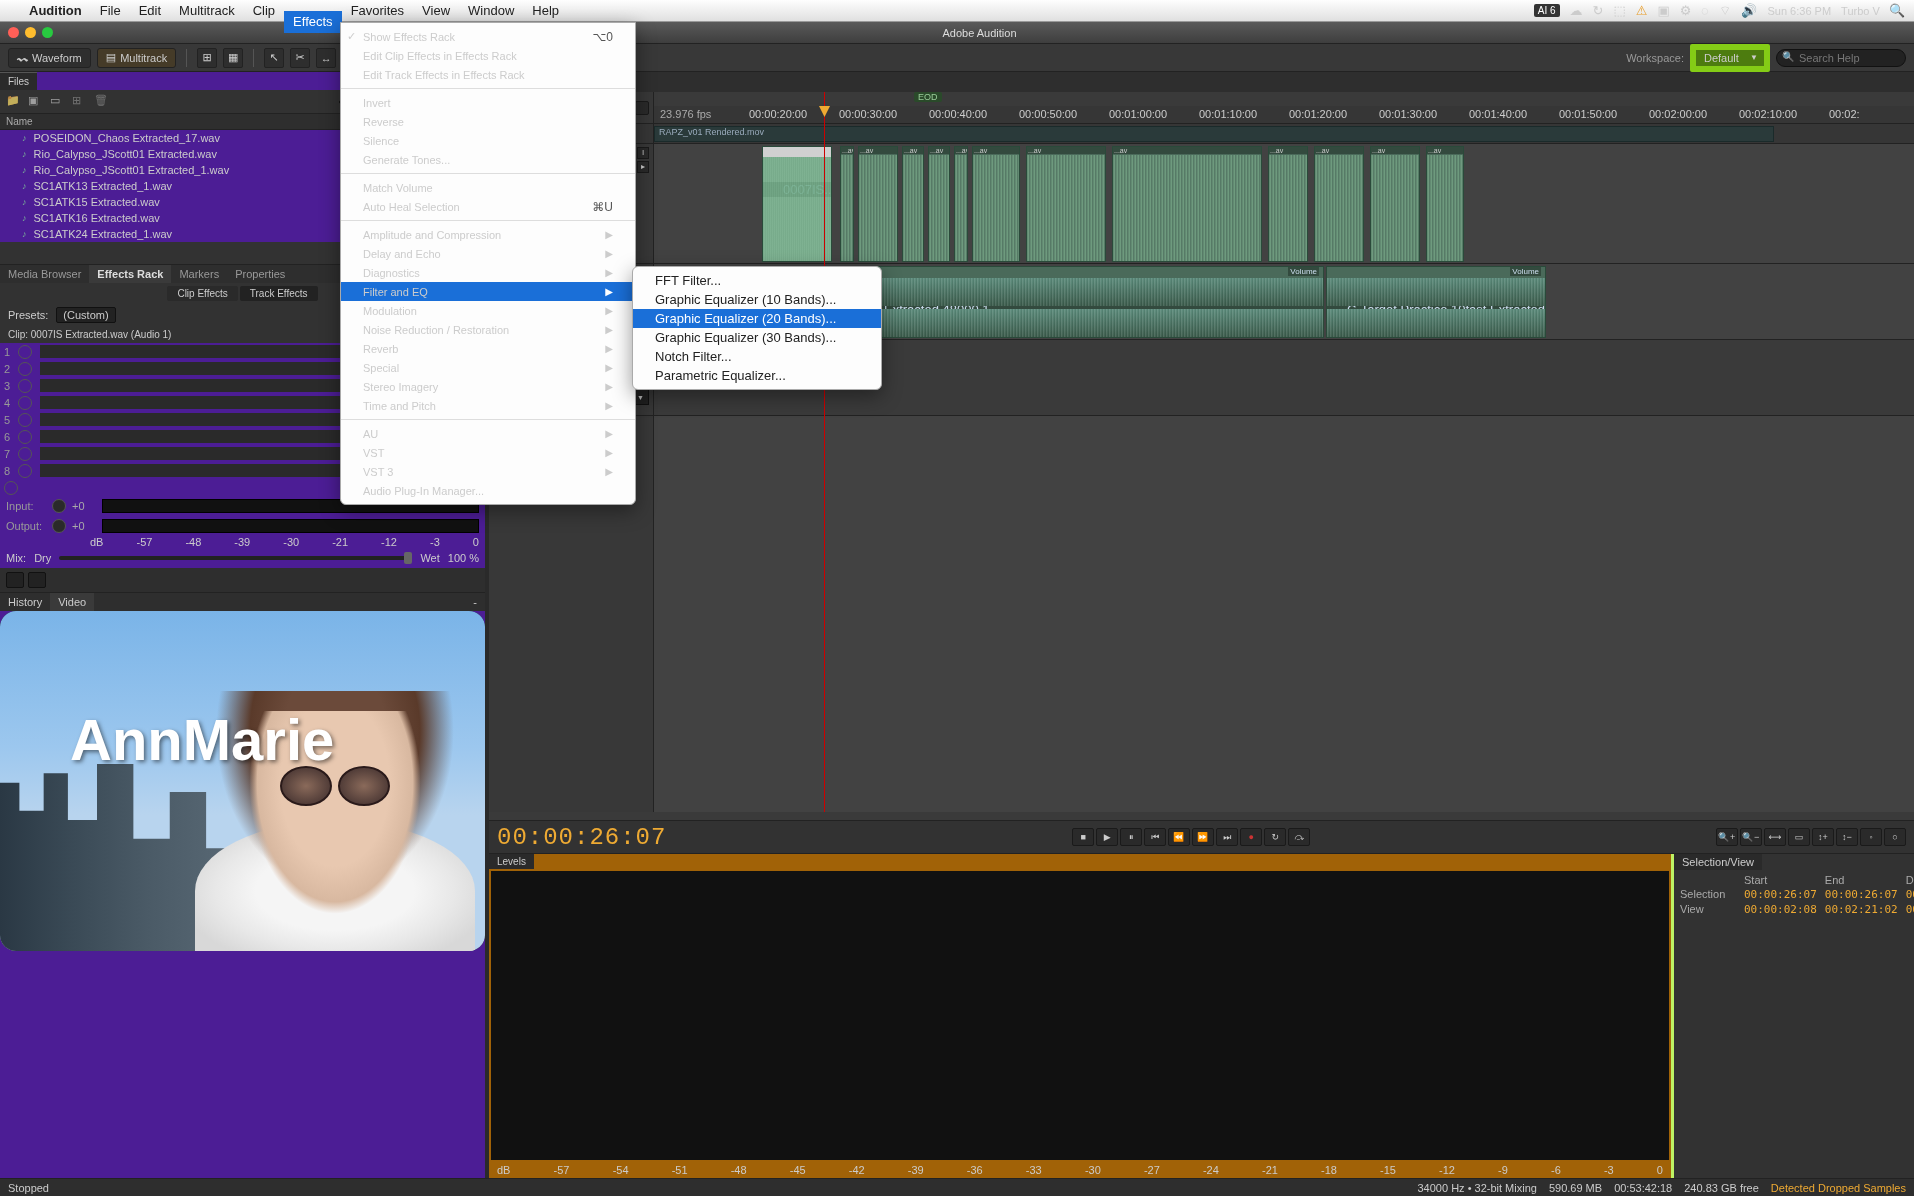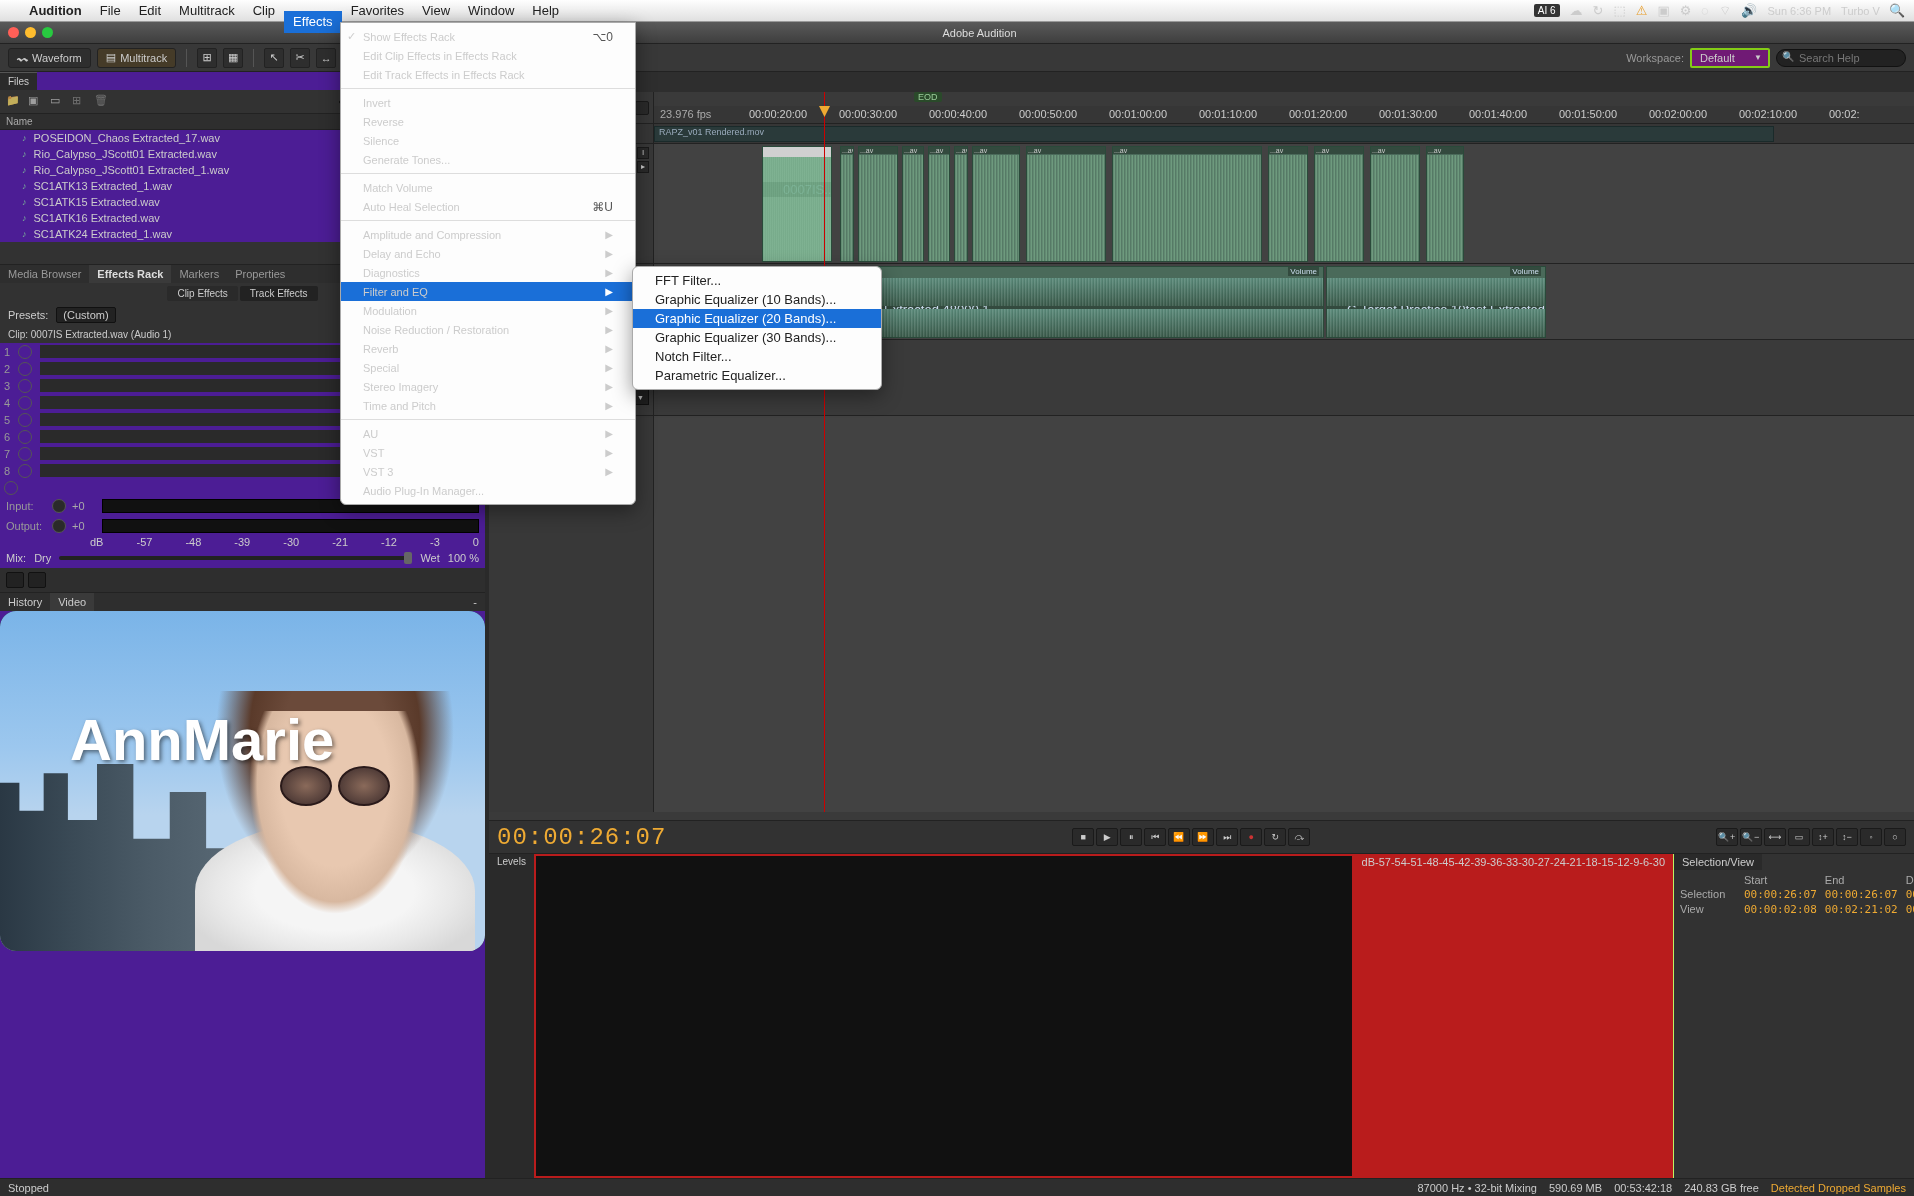--- a/index.html
+++ b/index.html
@@ -23,21 +23,21 @@
 .titlebar .title { flex: 1; text-align: center; color: #ddd; font-size: 11px; }
 
 
 .toolbar { position: absolute; top: 44px; left: 0; right: 0; height: 28px; background: #383838; display: flex; align-items: center; padding: 0 8px; border-bottom: 1px solid #222; gap: 6px; }
 .toolbar .btn { background: #2e2e2e; border: 1px solid #222; padding: 2px 8px; border-radius: 3px; display: flex; align-items: center; gap: 4px; height: 20px; color: #bbb; }
 .toolbar .btn.active { background: #453b28; color: #e8c27a; }
 .toolbar .sep { width: 1px; height: 18px; background: #555; margin: 0 4px; }
 .toolbar .tool-icon { width: 20px; height: 20px; background: #2e2e2e; border: 1px solid #222; border-radius: 2px; display: flex; align-items: center; justify-content: center; }
 .toolbar .right { margin-left: auto; display: flex; align-items: center; gap: 6px; }
 .toolbar .ws-label { color: #999; }
-.toolbar .ws-select { background: #701a75; border: 2px solid #84cc16; padding: 2px 20px 2px 8px; border-radius: 2px; min-width: 80px; position: relative; }
+.toolbar .ws-select { background: #4d7c0f; border: 6px solid #84cc16; padding: 2px 20px 2px 8px; border-radius: 2px; min-width: 80px; position: relative; }
 .toolbar .search { background: #222; border: 1px solid #111; border-radius: 10px; padding: 2px 8px 2px 22px; width: 130px; position: relative; }
 .toolbar .search::before { content: "🔍"; position: absolute; left: 5px; top: 1px; font-size: 10px; color: #888; }
 
 
 .left-col { position: absolute; top: 72px; left: 0; width: 485px; bottom: 18px; background: #4c1d95; }
 
 
 .files-panel { border-bottom: 1px solid #222; }
 .panel-tab { background: #2a2a2a; padding: 3px 8px; display: inline-block; border-top: 1px solid #555; font-size: 10px; }
 .panel-toolbar { background: #323232; height: 24px; display: flex; align-items: center; padding: 0 6px; gap: 6px; border-bottom: 1px solid #222; }
@@ -141,21 +141,21 @@
 .transport-bar { position: absolute; left: 0; right: 0; top: 748px; height: 34px; background: #323232; display: flex; align-items: center; padding: 0 8px; border-top: 1px solid #222; border-bottom: 1px solid #222; }
 .big-time { font-family: "Courier New", monospace; font-size: 24px; color: #ea3; letter-spacing: 1px; }
 .transport-btns { margin: 0 auto; display: flex; gap: 2px; }
 .transport-btns .tb { width: 22px; height: 18px; background: #2a2a2a; border: 1px solid #1a1a1a; border-radius: 2px; display: flex; align-items: center; justify-content: center; font-size: 9px; }
 .transport-btns .tb.rec { color: #c33; }
 .zoom-btns { display: flex; gap: 2px; }
 .zoom-btns .zb { width: 22px; height: 18px; background: #2a2a2a; border: 1px solid #1a1a1a; border-radius: 2px; display: flex; align-items: center; justify-content: center; font-size: 9px; }
 
 
 .bottom-panels { position: absolute; left: 0; right: 0; top: 782px; bottom: 0; display: flex; }
-.levels-panel { flex: 1; background: #b91c1c; display: flex; flex-direction: row; border-right: 1px solid #bef264; }
+.levels-panel { flex: 1; background: #a16207; display: flex; flex-direction: column; border-right: 3px solid #bef264; }
 .levels-panel .ptab { background: #2a2a2a; display: inline-block; padding: 2px 8px; font-size: 10px; width: fit-content; }
 .levels-meter { flex: 1; background: #111; margin: 2px; position: relative; }
 .levels-scale { display: flex; justify-content: space-between; padding: 2px 8px; font-size: 9px; color: #888; }
 .selview-panel { width: 240px; background: #323232; font-size: 10px; }
 .selview-panel .ptab { background: #2a2a2a; display: inline-block; padding: 2px 8px; }
 .selview-grid { display: grid; grid-template-columns: 56px 1fr 1fr 1fr; gap: 2px 8px; padding: 4px 6px; font-size: 9px; }
 .selview-grid .hdr { color: #aaa; }
 .selview-grid .val { color: #ea3; font-family: monospace; }
 
 
@@ -684,21 +684,21 @@
         <span class="val">00:02:21:02</span>
         <span class="val">00:02:18:18</span>
       </div>
     </div>
   </div>
 </div>
 
 <div class="statusbar">
   <span>Stopped</span>
   <div class="right">
-    <span>87000 Hz • 32-bit Mixing</span>
+    <span>34000 Hz • 32-bit Mixing</span>
     <span>590.69 MB</span>
     <span>00:53:42:18</span>
     <span>240.83 GB free</span>
     <span class="warn">Detected Dropped Samples</span>
   </div>
 </div>
 
 <div class="dropdown" id="fx-dropdown">
     <div class="mi">
       <span class="check">✓</span>

